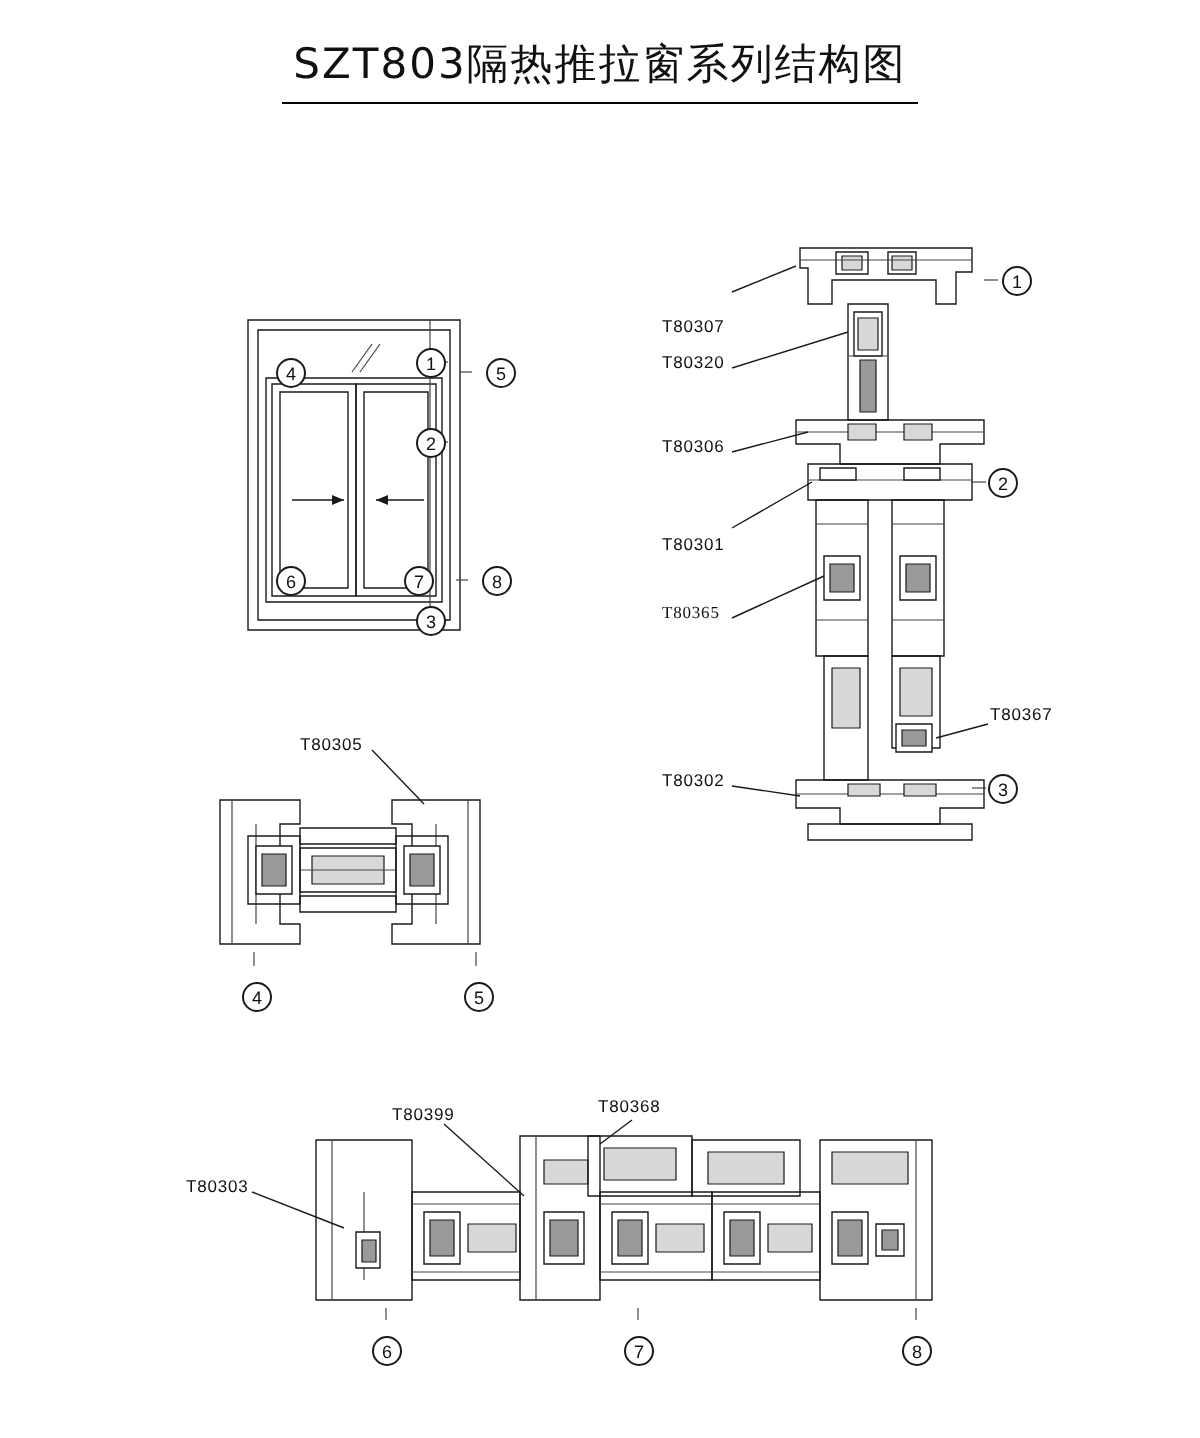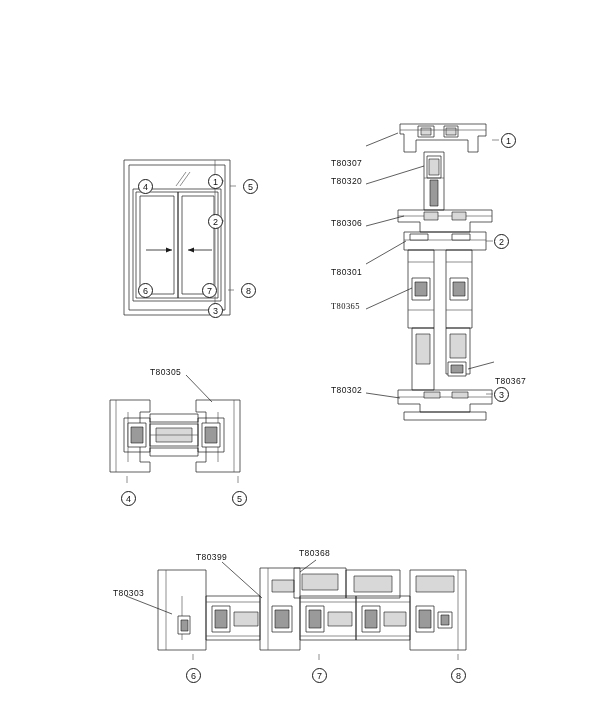--- a/index.html
+++ b/index.html
@@ -76,20 +76,23 @@
     color: #111;
     background: #fff;
     box-sizing: border-box;
   }
 </style>
 </head>
 <body>
 
 <div id="sheet">
 
+  <div class="title-wrap">
+    <span class="title-text">SZT803隔热推拉窗系列结构图</span>
+  </div>
 
   <svg class="layer" viewBox="0 0 600 719">
 
     <g>
       <rect class="fill-none" x="124" y="160" width="106" height="155"></rect>
       <rect class="fill-none" x="129" y="165" width="96" height="145"></rect>
       <rect class="fill-none" x="133" y="189" width="88" height="112"></rect>
 
       <rect class="fill-none" x="136" y="192" width="42" height="106"></rect>
       <rect class="fill-none" x="140" y="196" width="34" height="98"></rect>
@@ -264,26 +267,26 @@
       <line class="ln-thin" x1="319" y1="654" x2="319" y2="660"></line>
       <line class="ln-thin" x1="458" y1="654" x2="458" y2="660"></line>
     </g>
   </svg>
 
   <div class="code-label" style="left:331px; top:138px;margin-top:20px;">T80307</div>
   <div class="code-label" style="left:331px; top:176px;">T80320</div>
   <div class="code-label" style="left:331px; top:218px;">T80306</div>
   <div class="code-label" style="left:331px; top:267px;">T80301</div>
   <div class="code-label" style="left:331px; top:301px;font-family:Liberation Serif, serif;">T80365</div>
-  <div class="code-label" style="left:495px; top:352px;margin-top:24px;">T80367</div>
+  <div class="code-label" style="left:495px; top:352px;">T80367</div>
   <div class="code-label" style="left:331px; top:385px;text-align:center;">T80302</div>
   <div class="code-label" style="left:150px; top:367px;">T80305</div>
   <div class="code-label" style="left:196px; top:552px;">T80399</div>
   <div class="code-label" style="left:299px; top:548px;">T80368</div>
-  <div class="code-label" style="left:93px; top:588px;margin-left:20px;">T80303</div>
+  <div class="code-label" style="left:93px; top:588px;">T80303</div>
 
   <div class="bubble" style="left:208px; top:174px;">1</div>
   <div class="bubble" style="left:243px; top:179px;">5</div>
   <div class="bubble" style="left:138px; top:179px;">4</div>
   <div class="bubble" style="left:208px; top:214px;">2</div>
   <div class="bubble" style="left:138px; top:283px;">6</div>
   <div class="bubble" style="left:202px; top:283px;">7</div>
   <div class="bubble" style="left:241px; top:283px;">8</div>
   <div class="bubble" style="left:208px; top:303px;">3</div>
 

